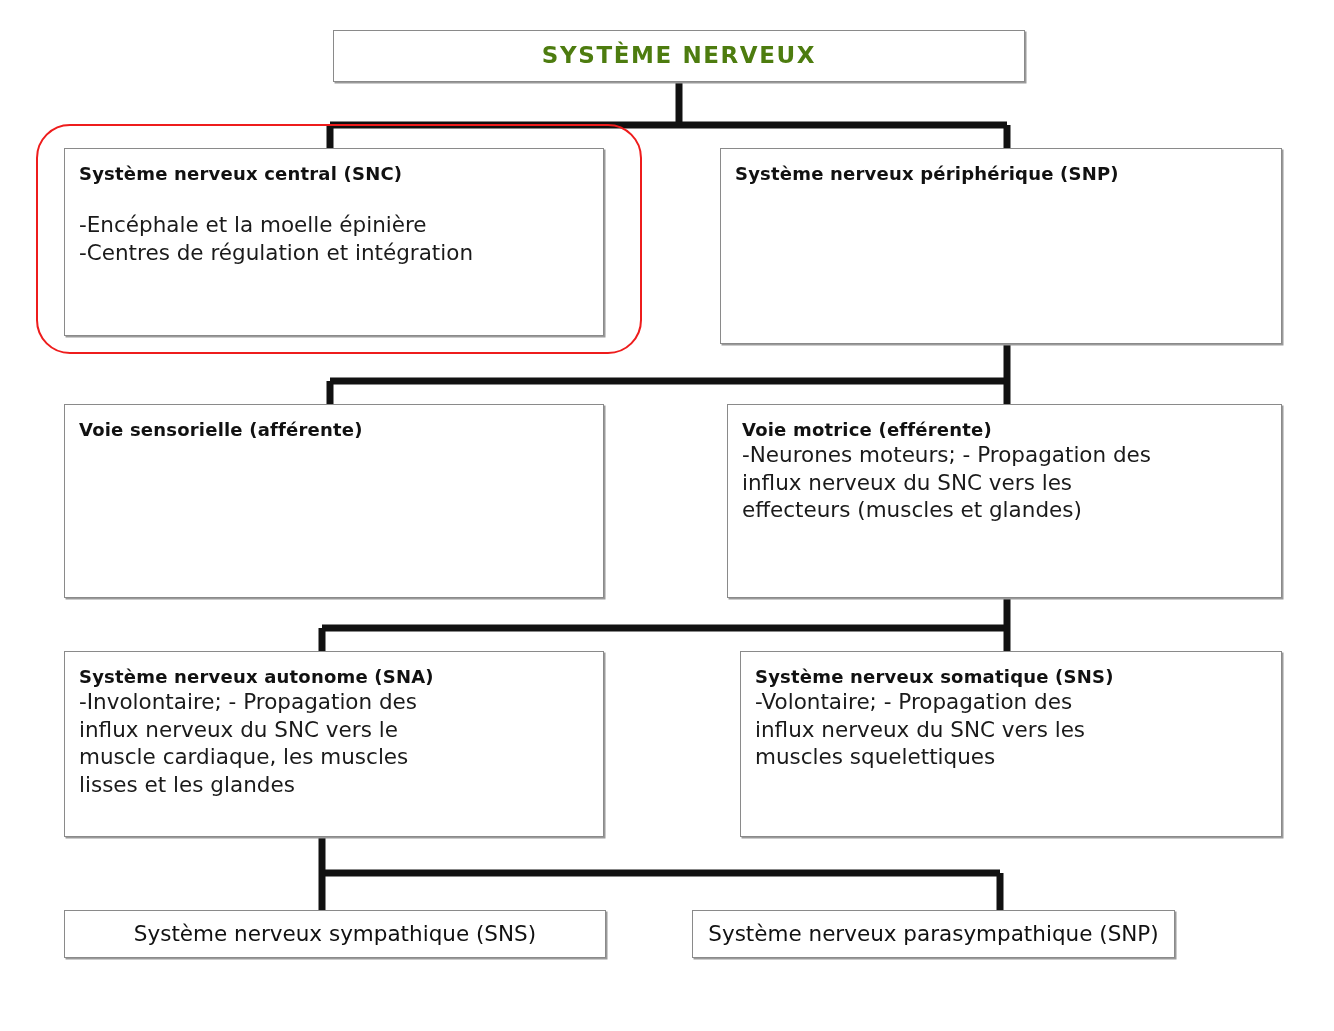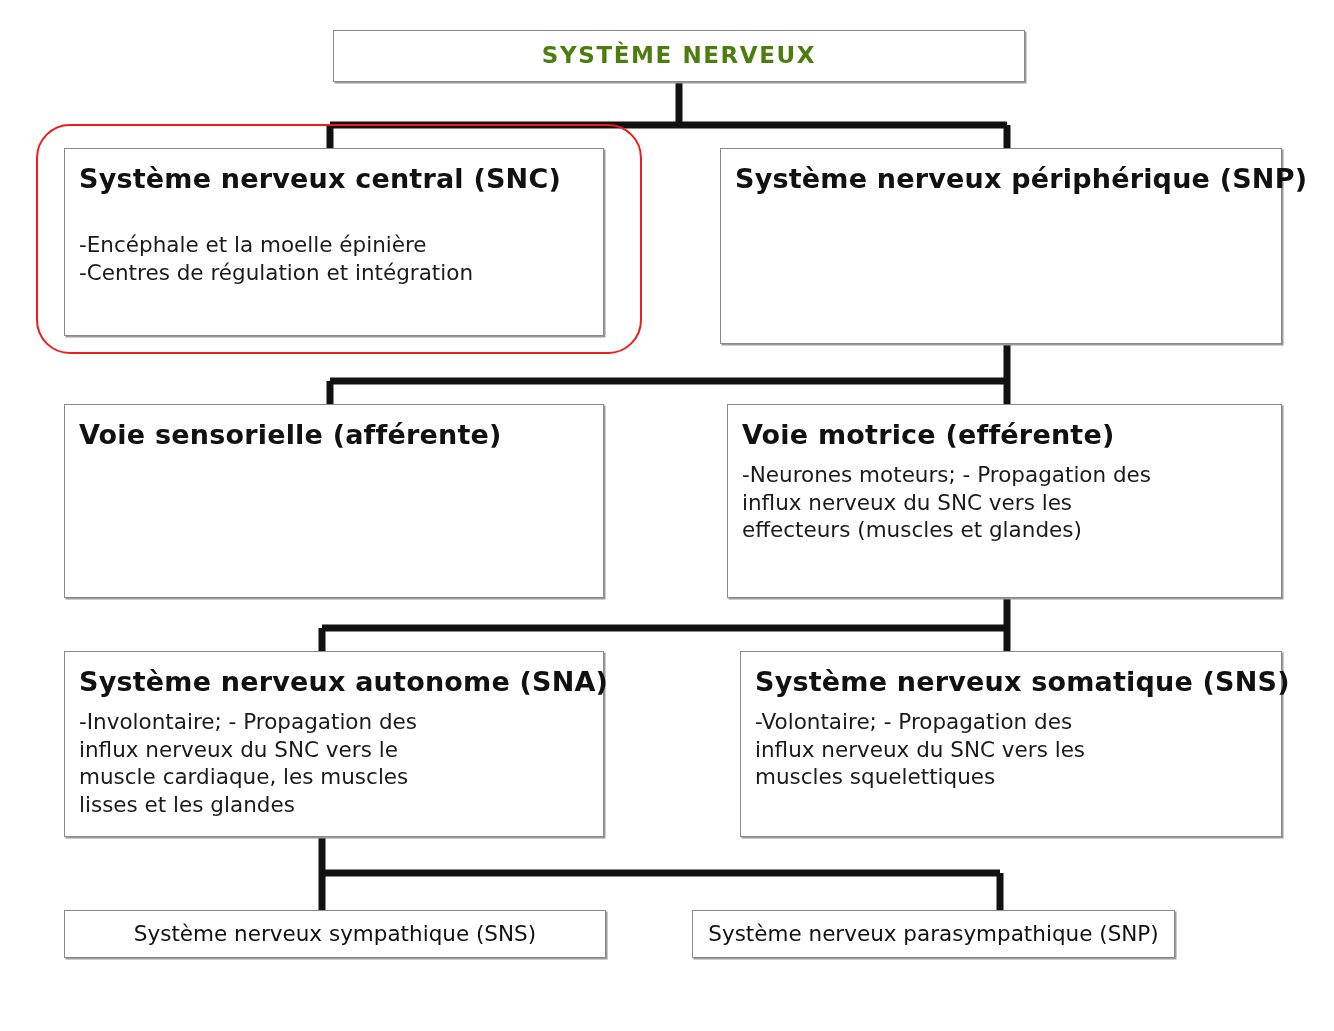--- a/index.html
+++ b/index.html
@@ -40,36 +40,36 @@
     background: #ffffff;
     border: 1.5px solid #8a8a8a;
     box-shadow: 1.5px 1.5px 0 0 #9a9a9a;
     z-index: 4;
   }
   .box-inner {
     padding: 14px 14px 10px 14px;
   }
   .title {
     font-weight: bold;
-    font-size: 27px;
+    font-size: 18px;
     color: #111111;
     letter-spacing: 0.2px;
     white-space: nowrap;
   }
   .gap {
     height: 26px;
   }
   .line {
     font-size: 21.5px;
     color: #1a1a1a;
     line-height: 1.29;
     white-space: nowrap;
   }
   .lines {
-    margin-top: 11px;
+    margin-top: 1px;
   }
   
   #box-root {
     left: 333px;
     top: 30px;
     width: 692px;
     height: 52px;
   }
   #box-root .root-title {
     font-weight: bold;

